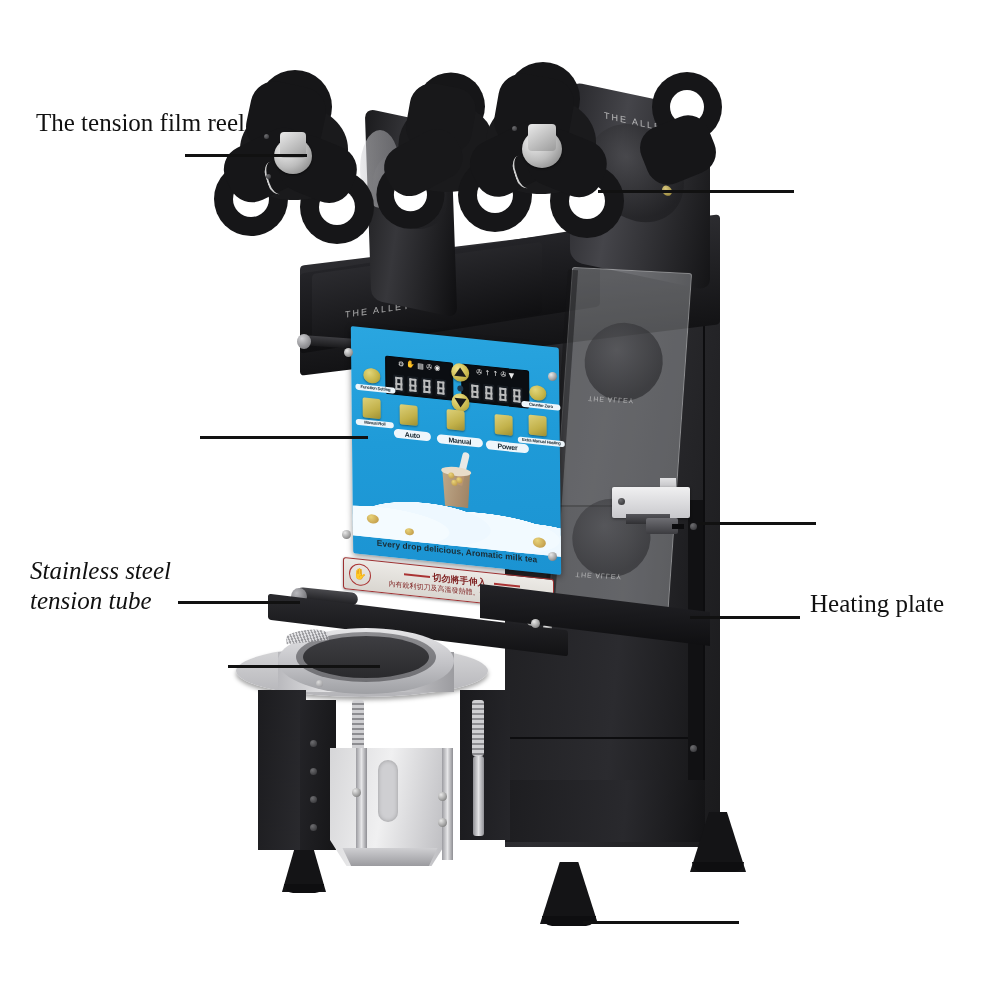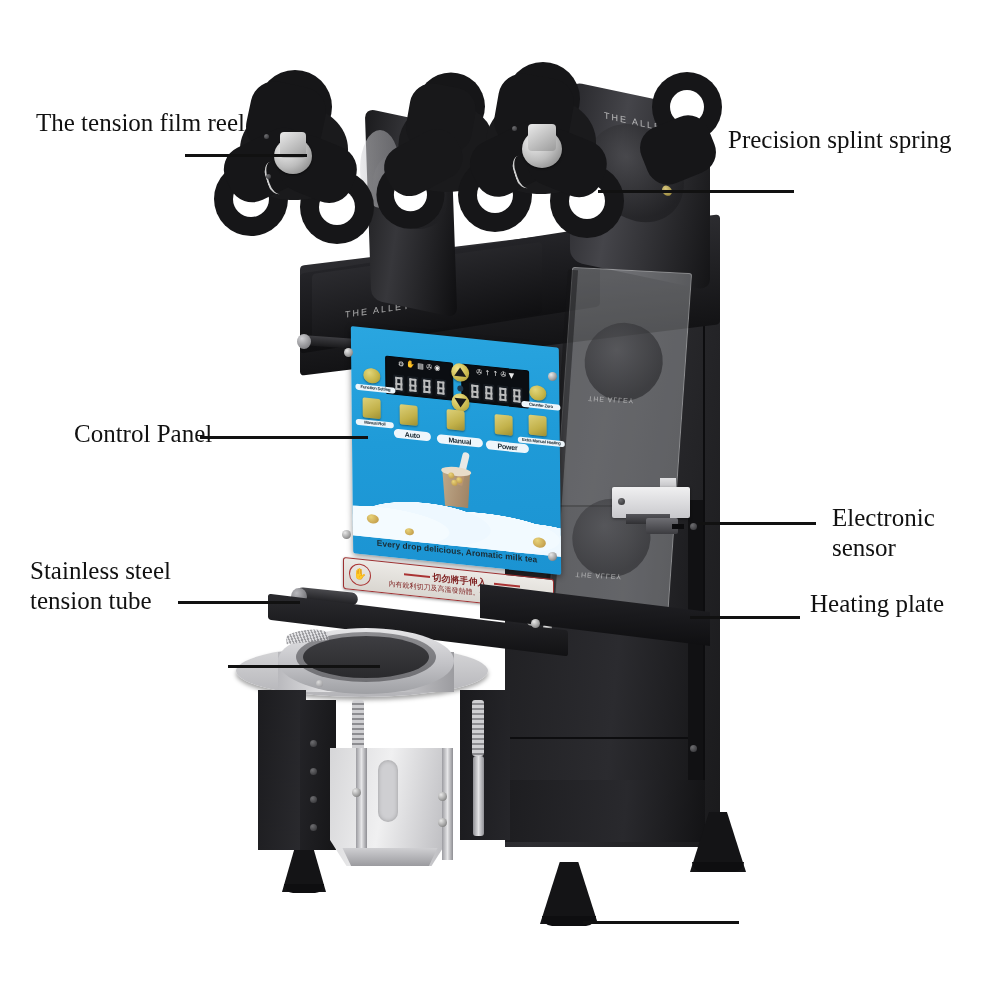--- a/index.html
+++ b/index.html
@@ -459,31 +459,27 @@
     <div class="screw" style="left:438px;top:792px;"></div>
     <div class="screw" style="left:438px;top:818px;"></div>
     <div class="blk" style="left:336px;top:848px;width:108px;height:18px;
          background:linear-gradient(180deg,#cfcfd2,#9b9b9f);
          clip-path:polygon(6% 0,94% 0,86% 100%,14% 100%);"></div>
   </div>
 
   <div class="callout" style="left:36px;top:108px;">The tension film reel</div>
   <div class="leader" style="left:185px;top:154px;width:122px;"></div>
 
-  <div class="callout" style="left:728px;top:125px;">Precision splint spring</div>
   <div class="leader" style="left:598px;top:190px;width:196px;"></div>
 
-  <div class="callout" style="left:74px;top:419px;">Control Panel</div>
   <div class="leader" style="left:200px;top:436px;width:168px;"></div>
 
-  <div class="callout" style="left:832px;top:503px;">Electronic
-sensor</div>
   <div class="leader" style="left:698px;top:522px;width:118px;"></div>
 
-  <div class="callout" style="left:30px;top:556px;">Stainless steel
+  <div class="callout" style="left:30px;top:556px;font-style:italic;">Stainless steel
 tension tube</div>
   <div class="leader" style="left:178px;top:601px;width:122px;"></div>
 
   <div class="callout" style="left:810px;top:589px;">Heating plate</div>
   <div class="leader" style="left:690px;top:616px;width:110px;"></div>
 
   <div class="leader" style="left:228px;top:665px;width:152px;"></div>
 
   <div class="leader" style="left:583px;top:921px;width:156px;"></div>
 

